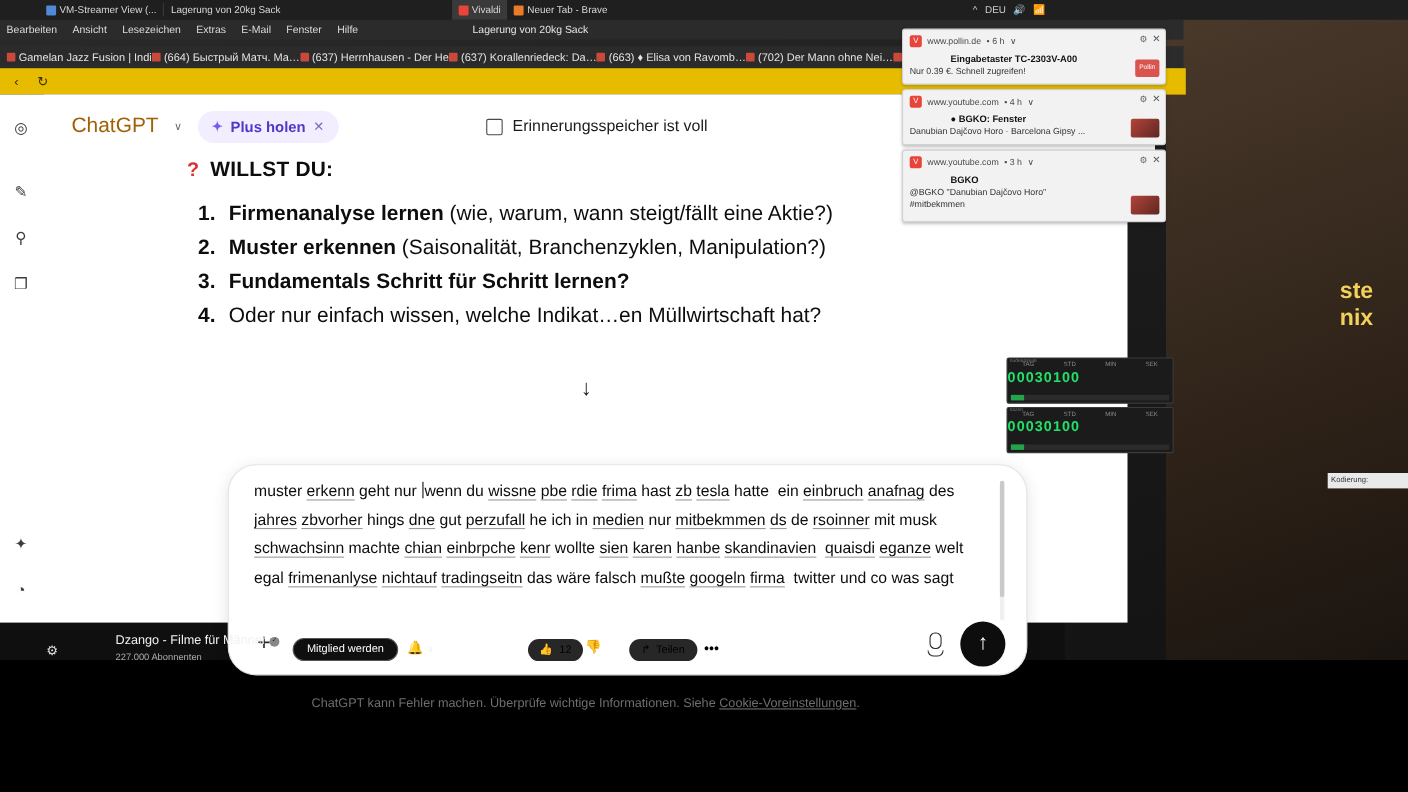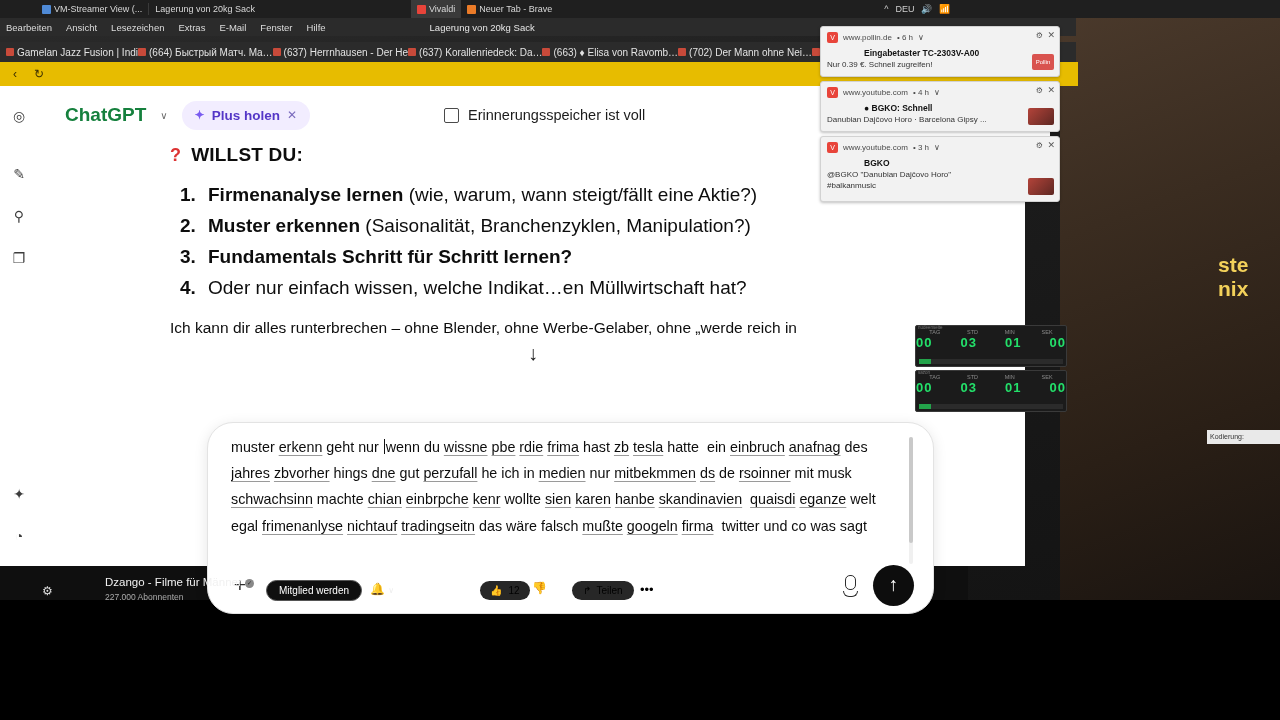--- a/index.html
+++ b/index.html
@@ -85,21 +85,21 @@
   
   .page {
     position:absolute; left:40px; top:86px; width:985px; height:480px;
     background:#ffffff; color:#0d0d0d;
   }
   .cg-header {
     position:absolute; left:0; top:0; width:985px; height:58px;
     display:flex; align-items:center; gap:14px; padding-left:25px;
     background:#fff;
   }
-  .cg-title { font-size:19px; font-weight:700; color:#15803d; }
+  .cg-title { font-size:19px; font-weight:400; color:#a16207; }
   .caret { font-size:10px; color:#6b6b6b; }
   .plus-pill {
     display:flex; align-items:center; gap:7px;
     background:#f2edff; color:#5436c7; border-radius:16px;
     padding:7px 13px; font-size:13.5px; font-weight:600;
   }
   .plus-pill .star { color:#7a5cf0; font-size:12px; }
   .plus-pill .x { color:#7a6bbd; font-size:12px; font-weight:400; }
   .mem-note {
     display:flex; align-items:center; gap:9px; margin-left:120px;
@@ -198,21 +198,21 @@
   
   .side-word {
     position:absolute; right:0; top:253px; width:62px;
     color:#f3d15a; font-size:21px; font-weight:700; line-height:24px; text-align:left;
   }
   .timer {
     position:absolute; background:#1b1b1b; border:1px solid #3a3a3a; border-radius:2px;
     width:150px; height:40px; color:#23e06a;
   }
   .timer .lbl { display:flex; justify-content:space-around; font-size:5.5px; color:#8a8a8a; padding-top:3px;}
-  .timer .dig { display:flex; justify-content:space-between; font-size:13px; font-weight:700; letter-spacing:1px;}
+  .timer .dig { display:flex; justify-content:flex-start; font-size:13px; font-weight:700; letter-spacing:1px;}
   .timer .bar { position:absolute; left:3px; bottom:2px; width:144px; height:5px; background:#2b2b2b;}
   .timer .bar i { position:absolute; left:0; top:0; height:5px; width:12px; background:#23a34a;}
   .timer .tag { position:absolute; left:2px; top:-1px; font-size:4.5px; color:#777;}
   .chip-right {
     position:absolute; right:0; top:430px; width:70px; height:14px;
     background:#e9e9e9; color:#333; font-size:7px; line-height:14px; padding-left:3px; overflow:hidden;
   }
 
   
   .yt {
@@ -366,41 +366,43 @@
         </li>
         <li>
           <b>Fundamentals Schritt für Schritt lernen?</b>
           <span></span>
         </li>
         <li>
           <b></b>
           <span>Oder nur einfach wissen, welche Indikat…en Müllwirtschaft hat?</span>
         </li>
       </ol>
-      <div class="para">Ich kann dir alles runterbrechen – ohne Blender, ohne Werbe-Gelaber, ohne „werde reich in</div>
       <div class="scroll-hint">↓</div>
     </div>
 
     <div class="composer">
       <div class="composer-text">
         muster <u>erkenn</u> geht nur <span class="caret-bar"></span>wenn du <u>wissne</u> <u>pbe</u> <u>rdie</u> <u>frima</u> hast <u>zb</u> <u>tesla</u> hatte&nbsp; ein <u>einbruch</u> <u>anafnag</u> des <u>jahres</u> <u>zbvorher</u> hings <u>dne</u> gut <u>perzufall</u> he ich in <u>medien</u> nur <u>mitbekmmen</u> <u>ds</u> de <u>rsoinner</u> mit musk <u>schwachsinn</u> machte <u>chian</u> <u>einbrpche</u> <u>kenr</u> wollte <u>sien</u> <u>karen</u> <u>hanbe</u> <u>skandinavien</u>&nbsp; <u>quaisdi</u> <u>eganze</u> welt egal <u>frimenanlyse</u> <u>nichtauf</u> <u>tradingseitn</u> das wäre falsch <u>mußte</u> <u>googeln</u> <u>firma</u>&nbsp; twitter und co was sagt
       </div>
       <div class="scrollbar">
         <div class="scrollthumb"></div>
       </div>
       <div class="comp-bottom">
         <div class="plus-btn">+</div>
         <div class="mic-btn">
           <div class="cap"></div>
           <div class="base"></div>
         </div>
         <div class="send-btn">↑</div>
       </div>
     </div>
 
+    <div class="footnote">
+      <span>ChatGPT kann Fehler machen. Überprüfe wichtige Informationen. Siehe </span><a href="#">Cookie-Voreinstellungen</a><span>.</span>
+    </div>
   </div>
 
   <div class="toasts">
 
     <div class="toast">
       <div class="row1">
         <span class="vicon">V</span>
         <span>www.pollin.de</span>
         <span>• 6 h</span>
         <span>∨</span>
@@ -414,37 +416,37 @@
 
     <div class="toast">
       <div class="row1">
         <span class="vicon">V</span>
         <span>www.youtube.com</span>
         <span>• 4 h</span>
         <span>∨</span>
       </div>
       <span class="gear">⚙</span>
       <span class="close">✕</span>
-      <div class="ttl">● BGKO: Schnell</div>
+      <div class="ttl">● BGKO: Fenster</div>
       <div class="sub">Danubian Dajčovo Horo · Barcelona Gipsy ...</div>
       <div class="thumb"></div>
     </div>
 
     <div class="toast" style="height:52px">
       <div class="row1">
         <span class="vicon">V</span>
         <span>www.youtube.com</span>
         <span>• 3 h</span>
         <span>∨</span>
       </div>
       <span class="gear">⚙</span>
       <span class="close">✕</span>
       <div class="ttl">BGKO</div>
       <div class="sub">@BGKO "Danubian Dajčovo Horo"</div>
-      <div class="sub">#balkanmusic</div>
+      <div class="sub">#mitbekmmen</div>
       <div class="thumb"></div>
     </div>
   </div>
 
   <div class="side-word">
     <div>ste</div>
     <div>nix</div>
   </div>
 
   <div class="timer" style="left:915px; top:325px">

